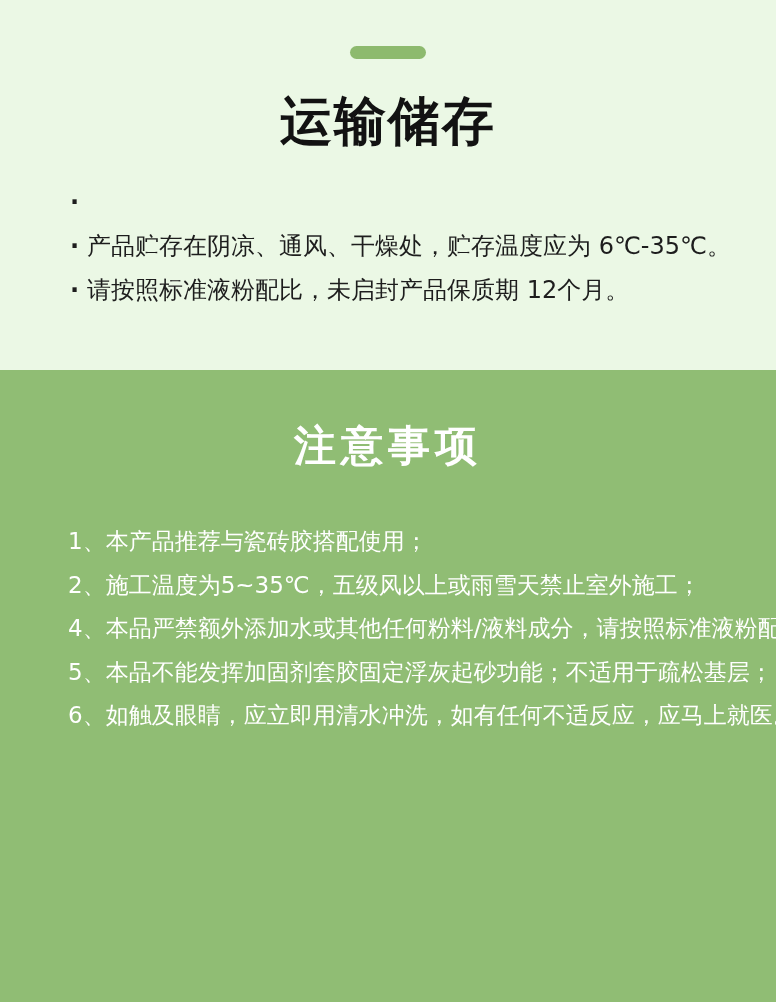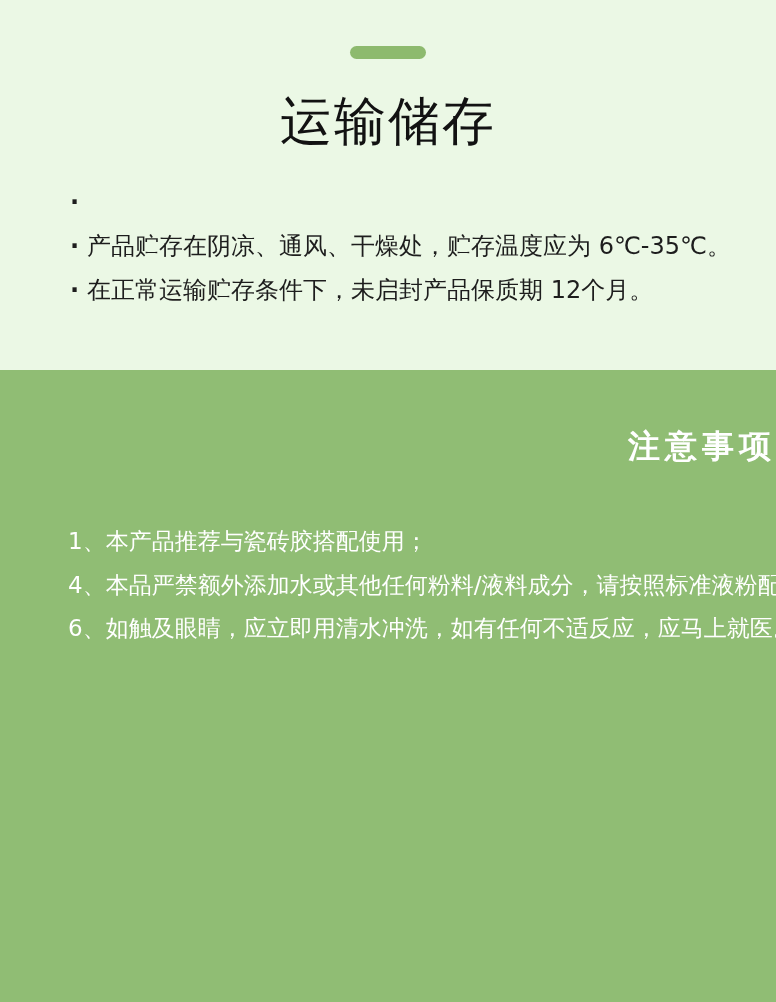--- a/index.html
+++ b/index.html
@@ -21,21 +21,21 @@
     height: 13px;
     border-radius: 7px;
     background: #8dba6e;
     margin: 46px auto 0 auto;
   }
   .transport-title {
     margin-top: 33px;
     text-align: center;
     font-size: 52px;
     line-height: 58px;
-    font-weight: normal;
+    font-weight: bold;
     letter-spacing: 2px;
     color: #121212;
   }
   .transport-bullets {
     margin-top: 30px;
     padding-left: 70px;
     padding-right: 40px;
   }
   .bullet-row {
     display: flex;
@@ -54,22 +54,22 @@
 
   
   .section-notice {
     width: 776px;
     height: 632px;
     background: #90bd74;
     overflow: hidden;
   }
   .notice-title {
     padding-top: 47px;
-    text-align: right;
-    font-size: 32px;
+    text-align: center;
+    font-size: 42px;
     line-height: 58px;
     font-weight: bold;
     letter-spacing: 5px;
     color: #ffffff;
   }
   .notice-list {
     margin-top: 45px;
     padding-left: 68px;
     padding-right: 22px;
   }
@@ -91,27 +91,29 @@
     <div class="transport-bullets">
       <div class="bullet-row">
         <span class="bullet-marker">·</span>
       </div>
       <div class="bullet-row">
         <span class="bullet-marker">·</span>
         <span>产品贮存在阴凉、通风、干燥处，贮存温度应为 6℃-35℃。</span>
       </div>
       <div class="bullet-row">
         <span class="bullet-marker">·</span>
-        <span>在正常运输贮存条件下，未启封产品保质期 12个月。</span>
+        <span>请按照标准液粉配比，未启封产品保质期 12个月。</span>
       </div>
     </div>
   </section>
 
   <section class="section-notice">
     <h2 class="notice-title">注意事项</h2>
     <div class="notice-list">
       <div class="notice-line">1、本产品推荐与瓷砖胶搭配使用；</div>
+      <div class="notice-line">2、施工温度为5~35℃，五级风以上或雨雪天禁止室外施工；</div>
       <div class="notice-line">4、本品严禁额外添加水或其他任何粉料/液料成分，请按照标准液粉配比</div>
+      <div class="notice-line">5、本品不能发挥加固剂套胶固定浮灰起砂功能；不适用于疏松基层；</div>
       <div class="notice-line">6、如触及眼睛，应立即用清水冲洗，如有任何不适反应，应马上就医。</div>
     </div>
   </section>
 
 </div>
 
 </body></html>

